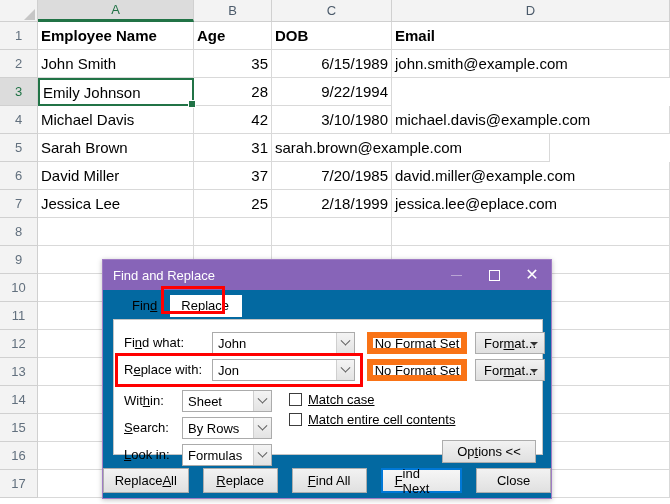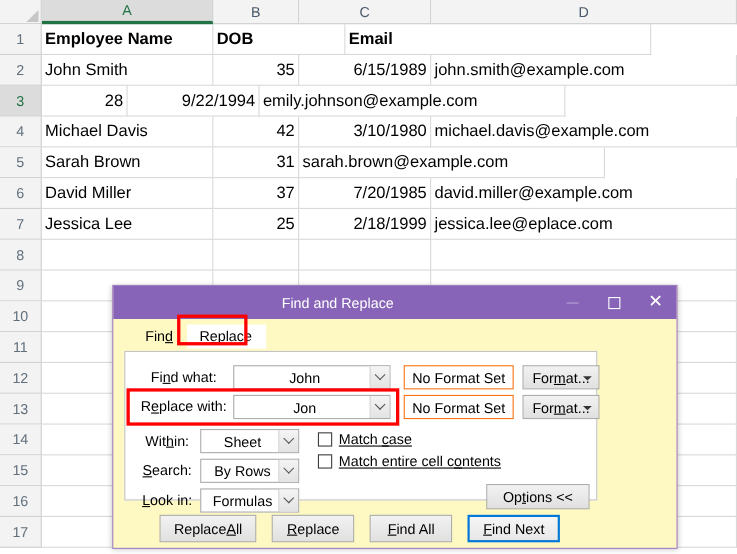--- a/index.html
+++ b/index.html
@@ -90,25 +90,24 @@
     position: absolute; right: -4px; bottom: -4px;
     width: 6px; height: 6px;
     background: #217346;
     border: 1px solid #fff;
   }
 
   
   #dialog {
     position: absolute;
     left: 102px; top: 259px;
-    width: 514px; height: 240px;
-    background: #fef9c3;
+    width: 450px; height: 240px;
+    background: #0369a1;
     border: 1px solid #a07cc5;
     box-shadow: 0 1px 5px rgba(0,0,0,0.25);
-    text-align: center;
   }
   .titlebar {
     height: 30px;
     background: #8764b8;
     display: flex; align-items: center;
     color: #ffffff;
   }
   .title-text {
     font-size: 13px;
     margin-left: 10px;
@@ -194,21 +193,21 @@
 
   .btn {
     position: absolute;
     height: 22px;
     font-size: 13px;
     display: flex; align-items: center; justify-content: center;
     color: #000;
   }
   .btn.nofmt {
     background: #ffffff;
-    border: 1px solid #f97316;
+    border: 6px solid #f97316;
     left: 243px; top: 0; width: 100px;
   }
   .btn.fmt {
     background: linear-gradient(#f2f2f2, #e0e0e0);
     border: 1px solid #adadad;
     left: 351px; top: 0; width: 70px;
     justify-content: center;
     position: absolute;
   }
   .btn.fmt .fmt-caret {
@@ -285,37 +284,38 @@
     <div class="colh" style="width:78px">B</div>
     <div class="colh" style="width:120px">C</div>
     <div class="colh" style="width:278px">D</div>
   </div>
 
   <div class="grid-body">
 
     <div class="row">
       <div class="rowh">1</div>
       <div class="cell c-a hdr">Employee Name</div>
+      <div class="cell c-b hdr" style="justify-content:flex-start">Age</div>
       <div class="cell c-c hdr" style="justify-content:flex-start">DOB</div>
       <div class="cell c-d hdr">Email</div>
     </div>
 
     <div class="row">
       <div class="rowh">2</div>
       <div class="cell c-a">John Smith</div>
       <div class="cell c-b">35</div>
       <div class="cell c-c">6/15/1989</div>
       <div class="cell c-d">john.smith@example.com</div>
     </div>
 
     <div class="row">
       <div class="rowh sel">3</div>
+      <div class="cell c-a selcell">Emily Johnson</div>
       <div class="cell c-b">28</div>
       <div class="cell c-c">9/22/1994</div>
-      <div class="cell c-d">emily.johnson@example.com</div>
     </div>
 
     <div class="row">
       <div class="rowh">4</div>
       <div class="cell c-a">Michael Davis</div>
       <div class="cell c-b">42</div>
       <div class="cell c-c">3/10/1980</div>
       <div class="cell c-d">michael.davis@example.com</div>
     </div>
 
@@ -517,15 +517,16 @@
       </div>
 
     </div>
   </div>
 
   <div class="footer">
     <div class="fbtn">Replace <u>A</u>ll</div>
     <div class="fbtn"><u>R</u>eplace</div>
     <div class="fbtn"><u>F</u>ind All</div>
     <div class="fbtn default"><u>F</u>ind Next</div>
+    <div class="fbtn">Close</div>
   </div>
 
 </div>
 
 </body></html>

